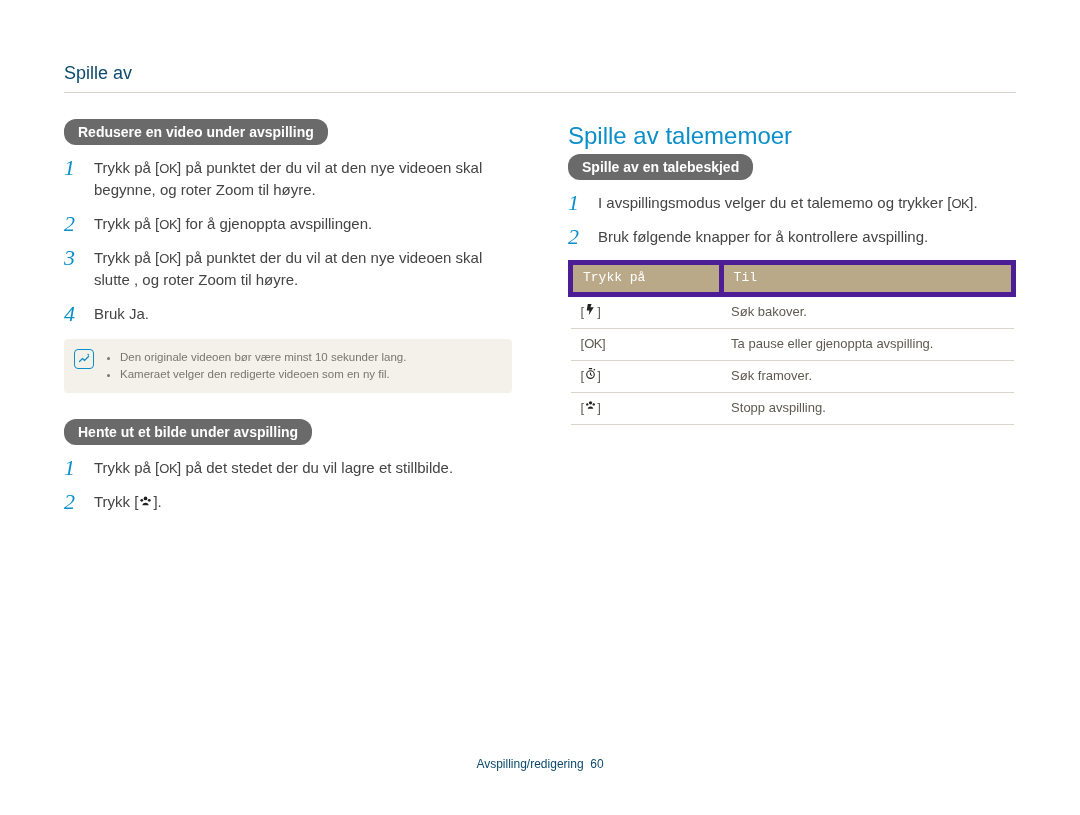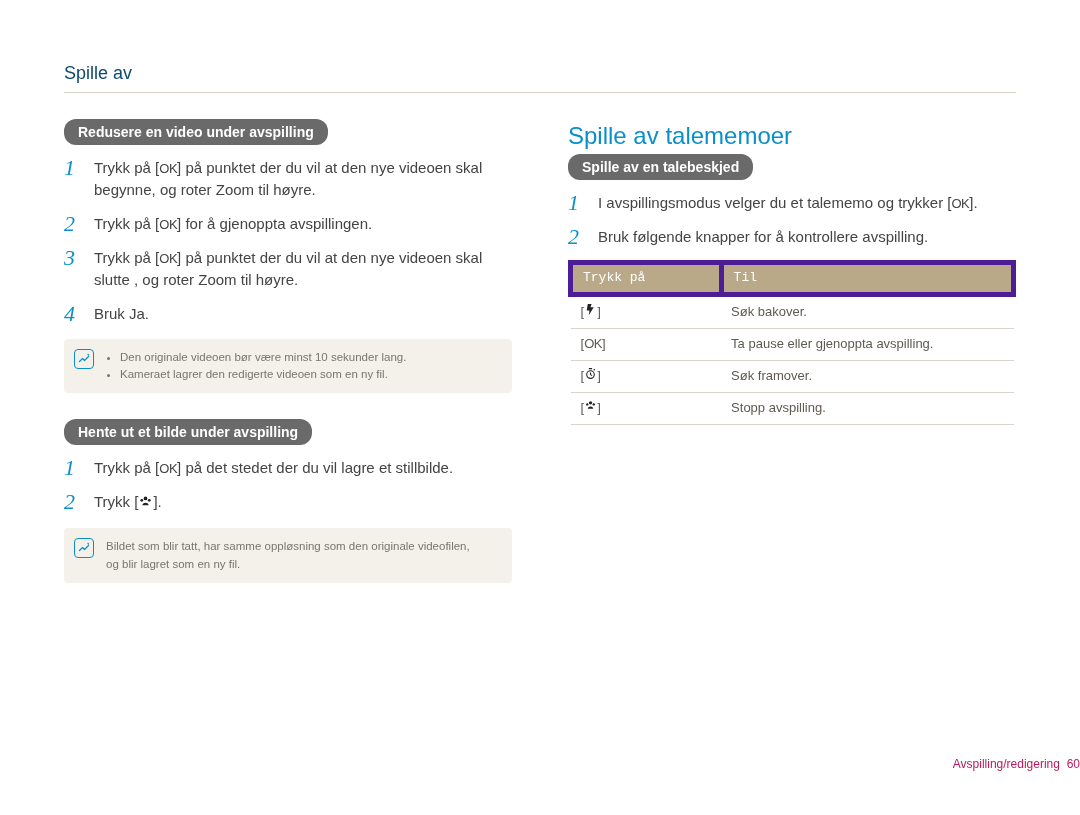--- a/index.html
+++ b/index.html
@@ -111,23 +111,23 @@
     padding: 6px 10px;
     color: #5e5a52;
     vertical-align: middle;
   }
   table.ctrl tr td:first-child { width: 34%; }
   .footer {
     position: absolute;
     bottom: 42px;
     left: 0;
     width: 100%;
-    text-align: right;
+    text-align: center;
     font-size: 12px;
-    color: #be185d;
+    color: #0c4a6e;
   }
   .sym {
     display:inline-block;
     vertical-align:middle;
   }
 </style>
 </head>
 <body>
 
 <div class="header-title">Spille av</div>
@@ -167,21 +167,21 @@
 
     <div class="note">
       <span class="note-icon">
         <svg width="12" height="12" viewBox="0 0 24 24" fill="none" stroke="#0a8fc9" stroke-width="2.4" stroke-linecap="round" stroke-linejoin="round">
             <path d="M3 17l6-6 4 4 8-8"></path>
             <path d="M20 3l1 1"></path>
           </svg>
       </span>
       <ul>
         <li>Den originale videoen bør være minst 10 sekunder lang.</li>
-        <li>Kameraet lagrer den redigerte videoen som en ny fil.</li>
+        <li>Kameraet velger den redigerte videoen som en ny fil.</li>
       </ul>
     </div>
 
     <div class="pill">Hente ut et bilde under avspilling</div>
 
     <ol class="steps">
       <li>
         <span class="step-num">1</span>
         <span class="step-body">
           <span>Trykk på [</span><span class="ok">OK</span><span>] på det stedet der du vil lagre et stillbilde.</span>
@@ -193,29 +193,20 @@
           <span>Trykk [</span><span class="sym"><svg width="15" height="15" viewBox="0 0 24 24" fill="#222">
                 <path d="M12 14c-3 0-5 2-5 4h10c0-2-2-4-5-4z"></path>
                 <circle cx="12" cy="7" r="3"></circle>
                 <circle cx="6" cy="10" r="2.2"></circle>
                 <circle cx="18" cy="10" r="2.2"></circle>
               </svg></span><span>].</span>
         </span>
       </li>
     </ol>
 
-    <div class="note">
-      <span class="note-icon">
-        <svg width="12" height="12" viewBox="0 0 24 24" fill="none" stroke="#0a8fc9" stroke-width="2.4" stroke-linecap="round" stroke-linejoin="round">
-            <path d="M3 17l6-6 4 4 8-8"></path>
-            <path d="M20 3l1 1"></path>
-          </svg>
-      </span>
-      <span>Bildet som blir tatt, har samme oppløsning som den originale videofilen, og blir lagret som en ny fil.</span>
-    </div>
 
   </div>
 
   <div class="col">
 
     <div class="section-title">Spille av talememoer</div>
 
     <div class="pill">Spille av en talebeskjed</div>
 
     <ol class="steps">

